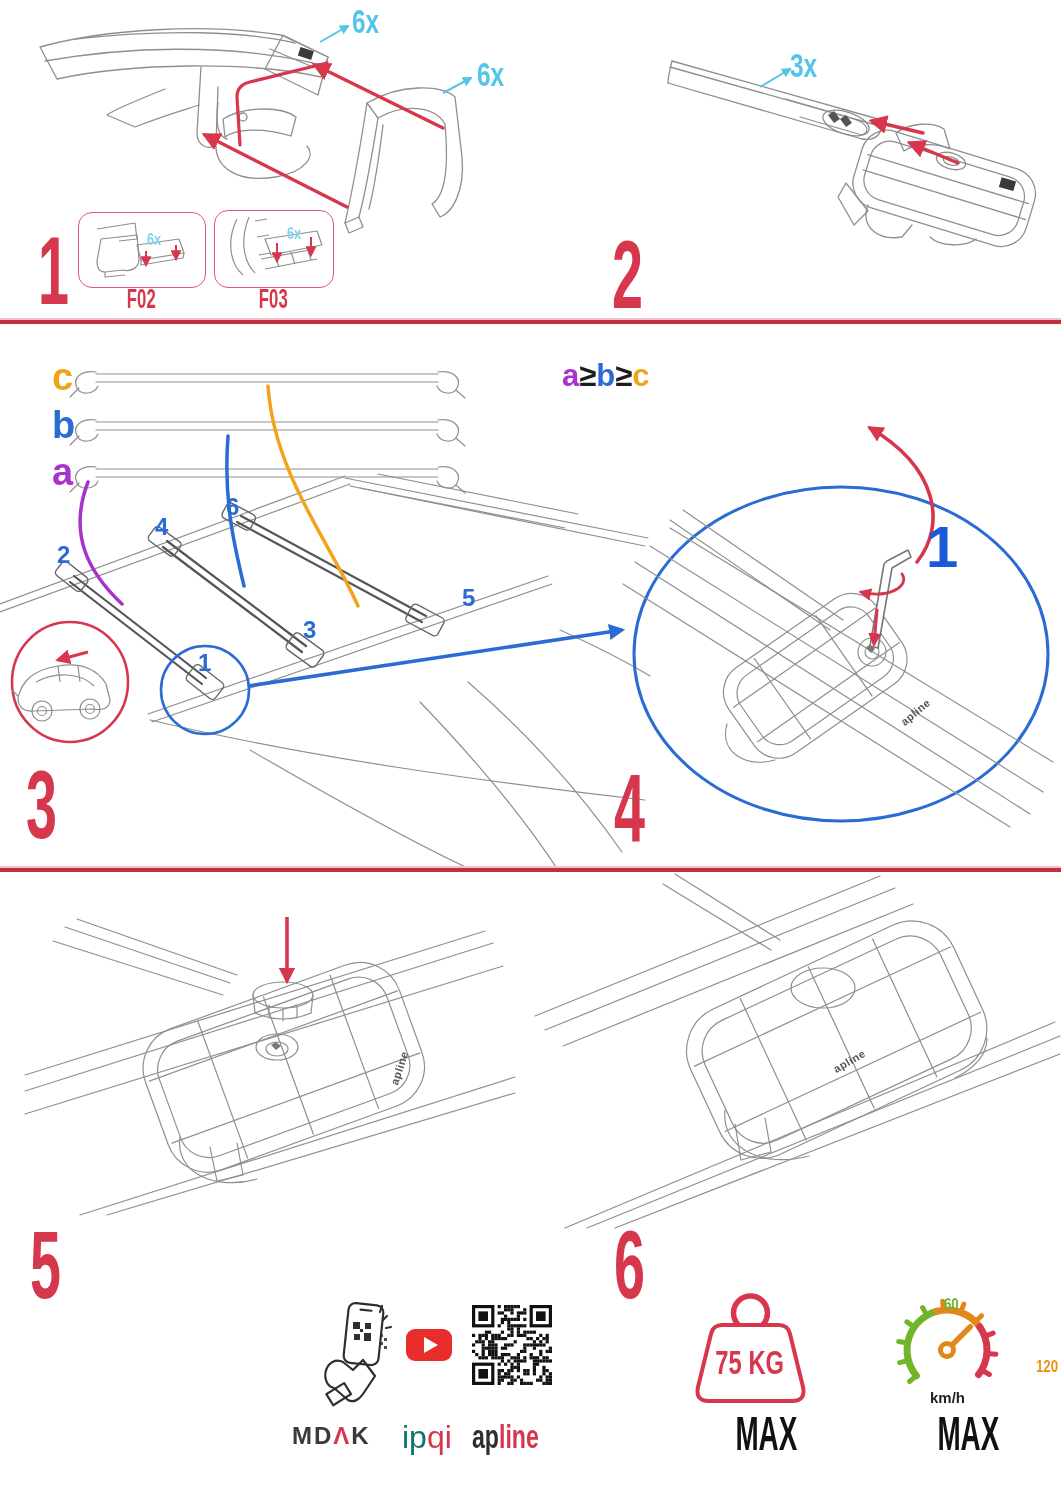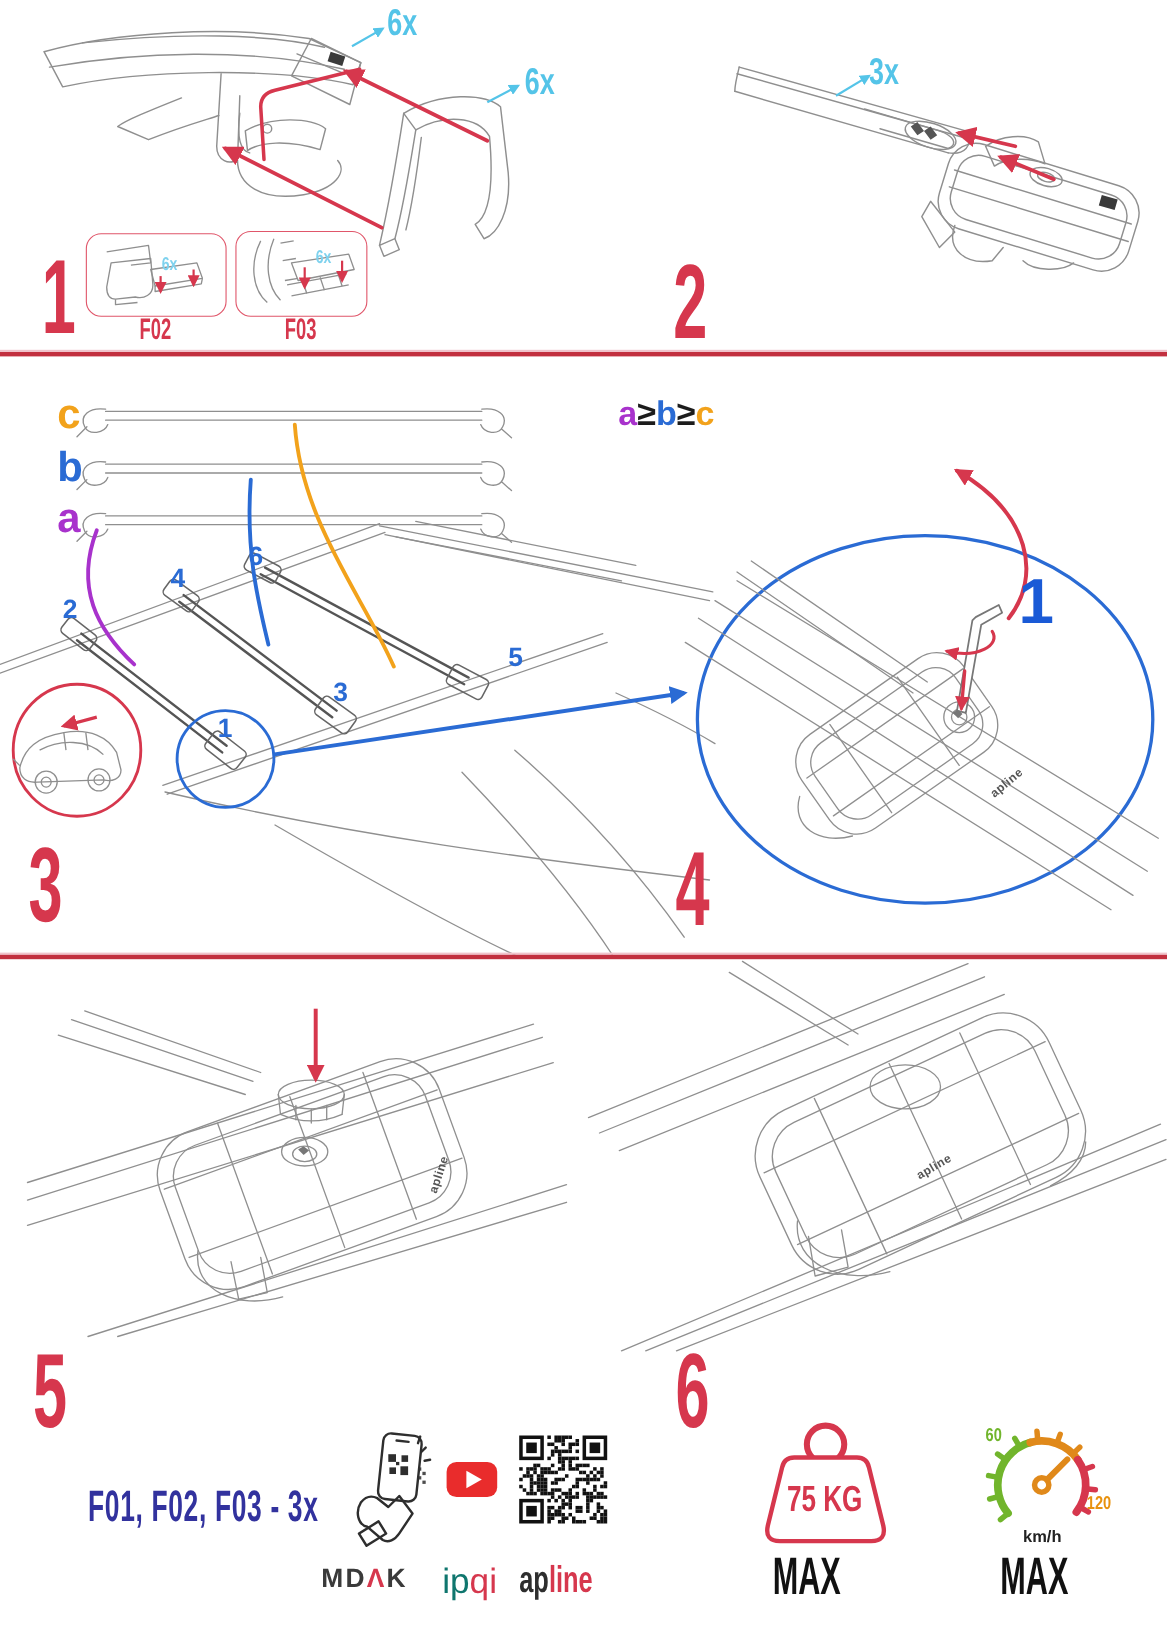--- a/index.html
+++ b/index.html
@@ -24,23 +24,23 @@
   .posnum{position:absolute;color:#2a6bd4;font-size:24px;font-weight:700;line-height:1;}
   .rule{position:absolute;font-size:31px;font-weight:700;line-height:1;color:#1c1c1c;}
   .seq{position:absolute;font-size:37px;font-weight:600;line-height:1;letter-spacing:.5px;}
   .callout1{position:absolute;color:#1a5ad6;font-size:58px;font-weight:700;line-height:1;}
   .minilogo{position:absolute;color:#555;font-size:11px;font-weight:700;letter-spacing:.5px;}
   
   .fittings{position:absolute;color:#32329e;font-size:40px;font-weight:700;line-height:1;}
   .fittings>span{display:inline-block;transform:scaleX(.6);transform-origin:0 0;letter-spacing:1px;}
   .brand{position:absolute;line-height:1;white-space:nowrap;}
   .brand .c{display:inline-block;transform:scaleX(.68);transform-origin:0 50%;}
-  .maxlbl{position:absolute;text-align:left;color:#111;font-size:48px;font-weight:600;line-height:1;}
+  .maxlbl{position:absolute;text-align:right;color:#111;font-size:48px;font-weight:600;line-height:1;}
   .maxlbl>span{display:inline-block;transform:scaleX(.58);transform-origin:50% 0;}
-  .speedtick{position:absolute;font-size:17px;font-weight:700;line-height:1;}
+  .speedtick{position:absolute;font-size:17px;font-weight:700;line-height:1;margin-left:48px;}
   .speedtick>span{display:inline-block;transform:scaleX(.78);transform-origin:0 0;}
   .kmh{position:absolute;text-align:center;color:#222;font-size:15px;font-weight:600;line-height:1;}
   
   .div-light{position:absolute;left:0;width:1061px;height:2px;background:#f0c3cb;}
   .div-solid{position:absolute;left:0;width:1061px;height:3.5px;background:#c2303f;}
   .yt{position:absolute;width:46px;height:32px;background:#e92c2c;border-radius:9px;
       display:flex;align-items:center;justify-content:center;}
   .yt .tri{width:0;height:0;border-left:14px solid #fff;border-top:8px solid transparent;border-bottom:8px solid transparent;margin-left:4px;}
 </style>
 </head>
@@ -355,21 +355,20 @@
       <path d="M190,242 C186,282 230,300 274,288"></path>
       <path d="M200,256 L206,292 L236,284 L230,250"></path>
       <path d="M420,210 C440,200 452,186 452,170"></path>
     </g>
   </svg>
   <span class="minilogo" style="left:832px;top:1055px;transform:rotate(-30deg);">apline</span>
 
   <div class="stepnum" style="left:30px;top:1226px;"><span>5</span></div>
   <div class="stepnum" style="left:614px;top:1226px;"><span>6</span></div>
 
-  <span class="fittings" style="left:80px;top:1350px;"><span>F01, F02, F03 - 3x</span></span>
 
   <svg class="abs" style="left:322px;top:1300px;" width="66" height="104" viewBox="0 0 66 104">
     <g stroke="#2e2e2e" stroke-width="2.2" fill="none" stroke-linejoin="round" stroke-linecap="round">
       <g transform="rotate(6 41 34)">
         <rect x="24" y="4" width="35" height="60" rx="7"></rect>
         <line x1="36" y1="10" x2="47" y2="10"></line>
       </g>
       <path d="M6,66 C1,74 3,86 12,88 L26,100 C31,103 37,100 41,94 L53,76 L41,60 L31,70 L21,62 C15,59 10,61 6,66 Z"></path>
       <g transform="rotate(-32 16 94)">
           <rect x="6" y="88" width="21" height="13"></rect>

